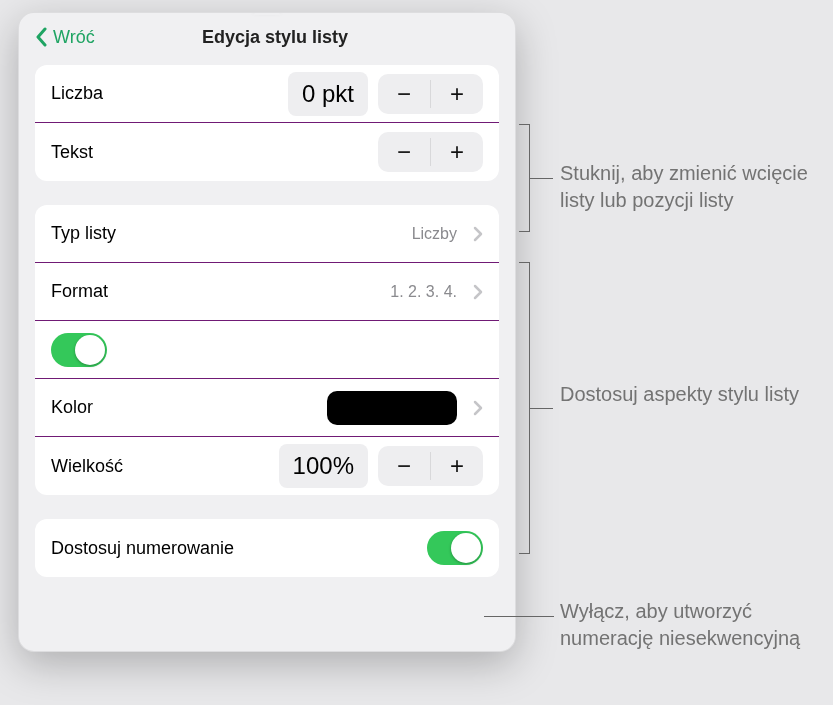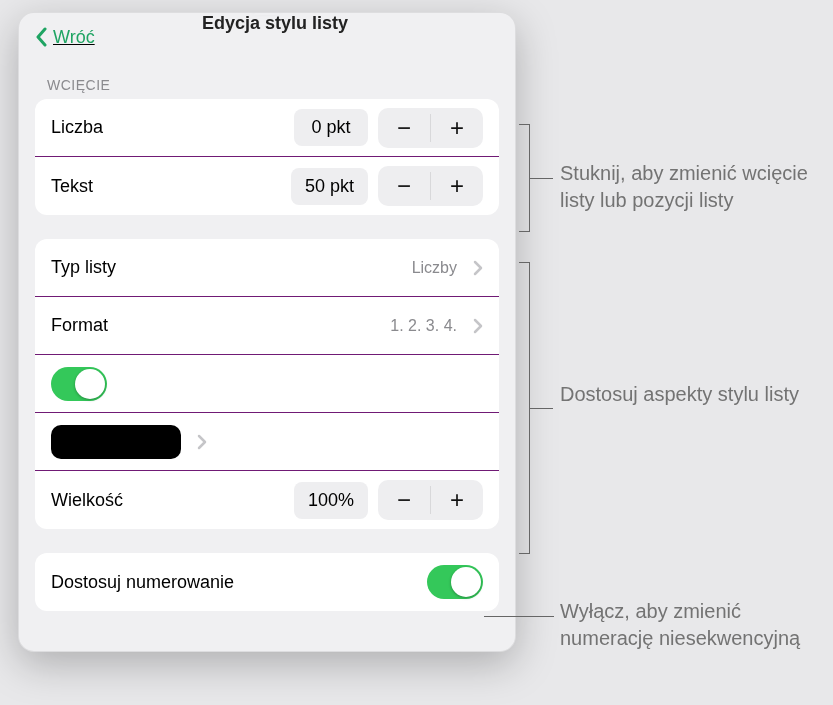--- a/index.html
+++ b/index.html
@@ -29,24 +29,24 @@
       left: 50%;
       transform: translateX(-50%);
       width: 0; height: 0;
       border-left: 14px solid transparent;
       border-right: 14px solid transparent;
       border-bottom: 12px solid #f0f0f2;
       filter: drop-shadow(0 -2px 2px rgba(0,0,0,0.08));
     }
     .header {
       display: flex;
+      align-items: center;
       height: 48px;
       padding: 0 16px;
       position: relative;
-      text-decoration: underline;
     }
     .back {
       display: flex;
       align-items: center;
       color: #1fa463;
       font-size: 18px;
       cursor: pointer;
     }
     .back svg { margin-right: 4px; }
     .title {
@@ -86,21 +86,21 @@
     .row-label { flex: 1; }
     .row-tail {
       display: flex;
       align-items: center;
       gap: 10px;
     }
     .value-pill {
       background: #eeeef0;
       border-radius: 8px;
       padding: 8px 14px;
-      font-size: 18px;
+      font-size: 24px;
       color: #000;
       min-width: 74px;
       text-align: center;
     }
     .stepper {
       display: flex;
       background: #eeeef0;
       border-radius: 10px;
       overflow: hidden;
     }
@@ -185,40 +185,38 @@
       <svg width="14" height="20" viewBox="0 0 14 20">
         <polyline points="10,2 3,10 10,18" fill="none" stroke="#1fa463" stroke-width="3" stroke-linecap="round" stroke-linejoin="round"></polyline>
       </svg>
       <span>Wróć</span>
     </div>
     <div class="title">Edycja stylu listy</div>
   </div>
 
   <div class="content">
 
-    <div class="section-label">WCIĘCIE</div>
 
     <div class="group">
 
       <div class="row">
         <span class="row-label">Liczba</span>
         <div class="row-tail">
           <div class="value-pill">0 pkt</div>
           <div class="stepper">
             <button>−</button>
             <div class="sep"></div>
             <button>+</button>
           </div>
         </div>
       </div>
 
       <div class="row">
         <span class="row-label">Tekst</span>
         <div class="row-tail">
-          <div class="value-pill">50 pkt</div>
           <div class="stepper">
             <button>−</button>
             <div class="sep"></div>
             <button>+</button>
           </div>
         </div>
       </div>
     </div>
 
     <div class="group">
@@ -249,20 +247,21 @@
 
       <div class="row">
         <div class="row-tail">
           <div class="toggle">
               <div class="knob"></div>
             </div>
         </div>
       </div>
 
       <div class="row">
+        <span class="row-label">Kolor</span>
         <div class="row-tail">
           <div class="swatch" style="background:#000000"></div>
           <span class="chevron">
             <svg width="10" height="16" viewBox="0 0 10 16">
                 <polyline points="2,2 8,8 2,14" fill="none" stroke="#c5c5c8" stroke-width="2.5" stroke-linecap="round" stroke-linejoin="round"></polyline>
               </svg>
           </span>
         </div>
       </div>
 
@@ -295,13 +294,13 @@
 
 <div class="bracket" style="left:529px; top:124px; height:108px;"></div>
 <div class="cap" style="left:529px; top:178px; width:24px;"></div>
 <div class="callout-text" style="left:560px; top:160px;">Stuknij, aby zmienić wcięcie listy lub pozycji listy</div>
 
 <div class="bracket" style="left:529px; top:262px; height:292px;"></div>
 <div class="cap" style="left:529px; top:408px; width:24px;"></div>
 <div class="callout-text" style="left:560px; top:381px;">Dostosuj aspekty stylu listy</div>
 
 <div class="cap" style="left:484px; top:616px; width:70px;"></div>
-<div class="callout-text" style="left:560px; top:598px;">Wyłącz, aby zmienić numerację niesekwencyjną</div>
+<div class="callout-text" style="left:560px; top:598px;">Wyłącz, aby utworzyć numerację niesekwencyjną</div>
 
 </body></html>

